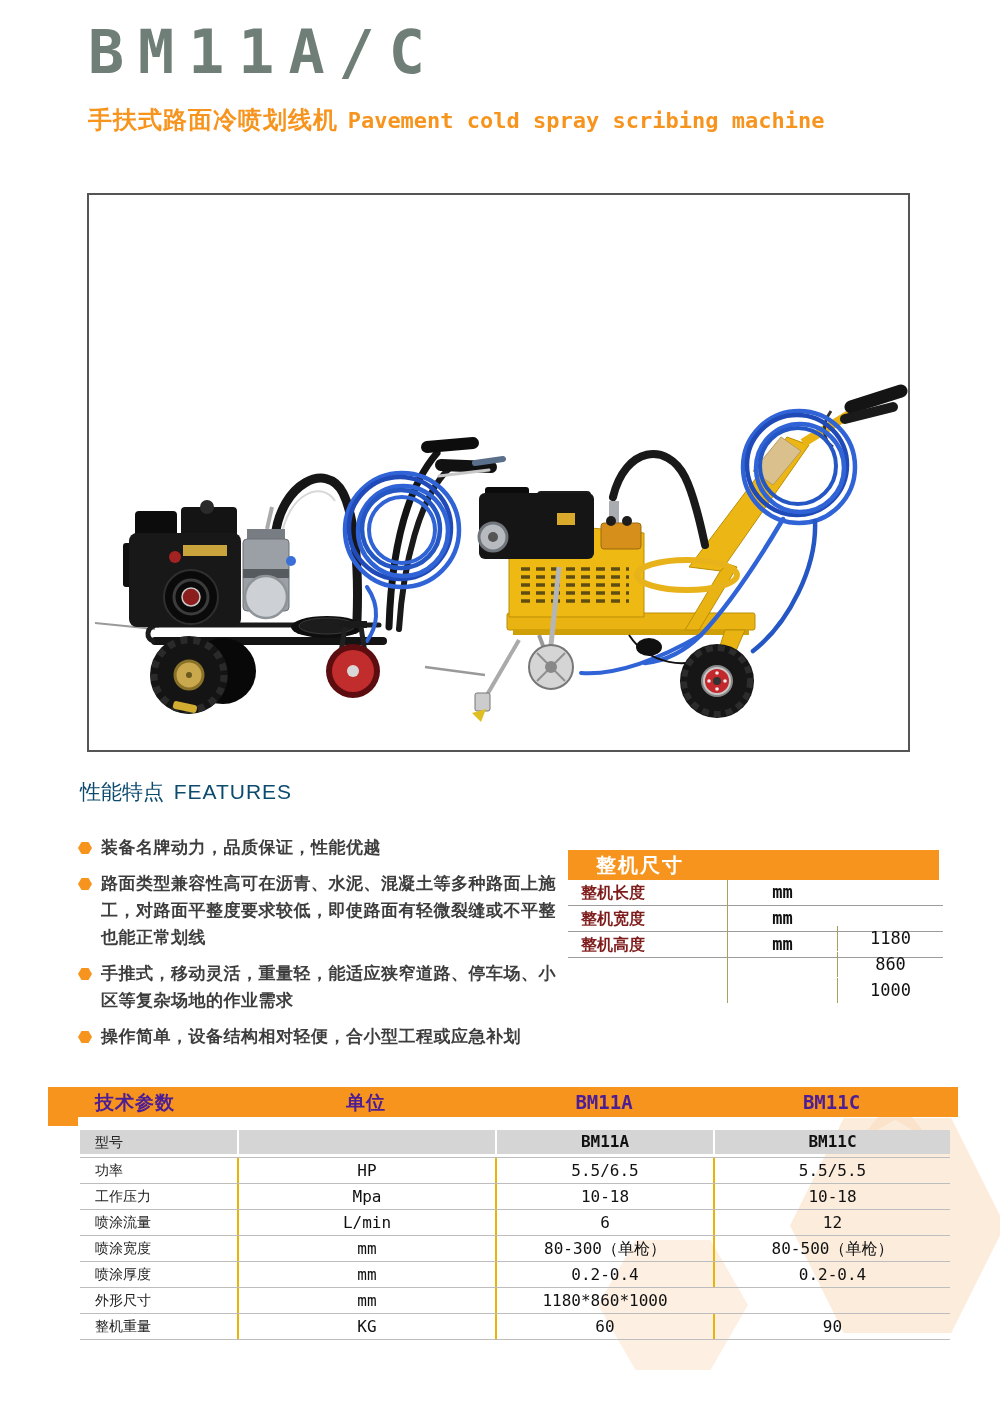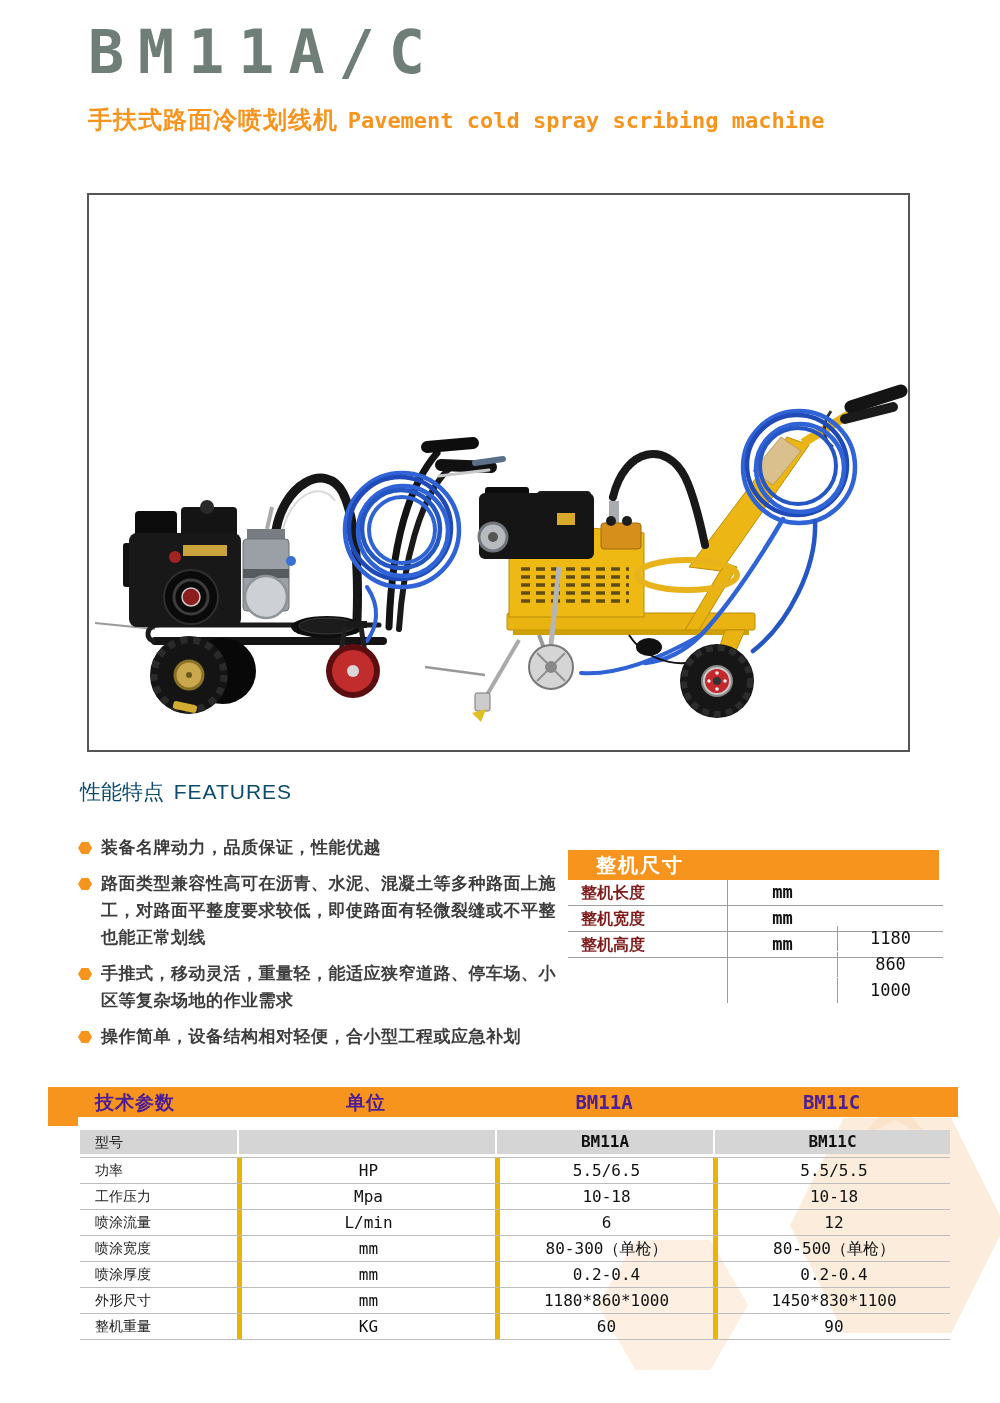--- a/index.html
+++ b/index.html
@@ -78,21 +78,21 @@
   }
   .srow .sc{font-size:16px;color:#111;}
   .srow .sc0{padding-left:15px;font-size:14px;color:#222;
     font-family:"DejaVu Sans","Liberation Sans",sans-serif;}
   .srow .sc1,.srow .sc2,.srow .sc3{text-align:center;}
   .srow.shaded{background:#D5D5D5;margin-bottom:3px;}
   .srow.shaded .sc1,.srow.shaded .sc2,.srow.shaded .sc3{border-left:2px solid #fff;}
   .srow.shaded .bold-val{font-weight:bold;}
   .srow.normal{border-top:1px solid #bdbdbd;height:25px;line-height:25px;}
   .srow.normal:last-child{border-bottom:1px solid #bdbdbd;}
-  .srow.normal .sc1,.srow.normal .sc2,.srow.normal .sc3{border-left:5px solid #eab308;}
+  .srow.normal .sc1,.srow.normal .sc2,.srow.normal .sc3{border-left:2px solid #eab308;}
   
   .wm{position:absolute;z-index:0;background:#FADCBE;}
   .wm1{left:790px;top:1118px;width:215px;height:215px;opacity:.55;
     clip-path:polygon(25% 0,75% 0,100% 50%,75% 100%,25% 100%,0 50%);}
   .wm2{left:598px;top:1240px;width:150px;height:130px;opacity:.45;
     clip-path:polygon(25% 0,75% 0,100% 50%,75% 100%,25% 100%,0 50%);}
   .wm3{left:860px;top:1095px;width:70px;height:45px;opacity:.6;
     clip-path:polygon(0 100%,50% 0,100% 100%,50% 55%);}
 </style>
 </head>
@@ -339,21 +339,20 @@
       <div class="srow normal">
         <span class="sc sc0">喷涂厚度</span>
         <span class="sc sc1">mm</span>
         <span class="sc sc2">0.2-0.4</span>
         <span class="sc sc3">0.2-0.4</span>
       </div>
       <div class="srow normal">
         <span class="sc sc0">外形尺寸</span>
         <span class="sc sc1">mm</span>
         <span class="sc sc2">1180*860*1000</span>
-        <span class="sc sc3">1450*830*1100</span>
       </div>
       <div class="srow normal">
         <span class="sc sc0">整机重量</span>
         <span class="sc sc1">KG</span>
         <span class="sc sc2">60</span>
         <span class="sc sc3">90</span>
       </div>
     </div>
 </div>
 

